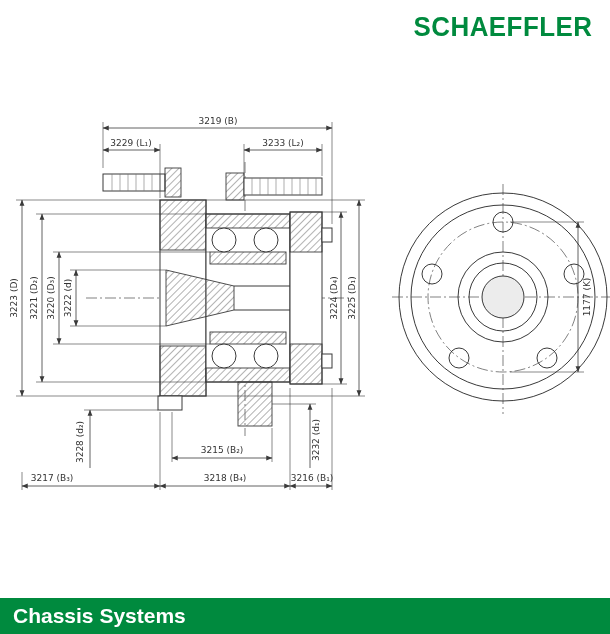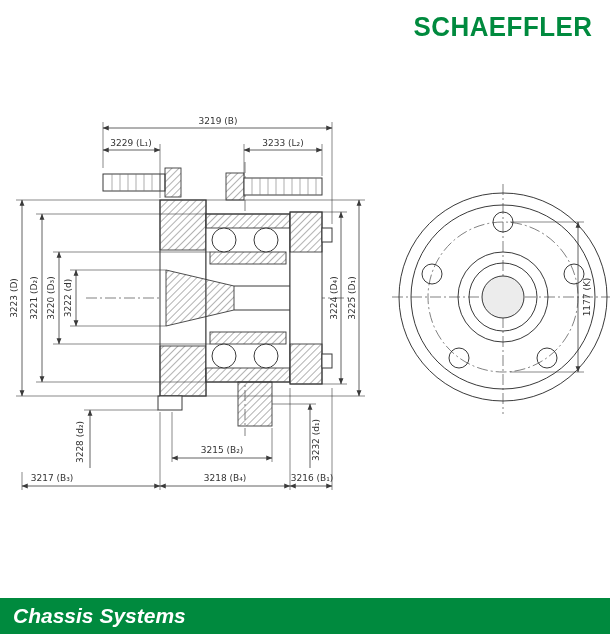--- a/index.html
+++ b/index.html
@@ -9,21 +9,21 @@
   }
   .logo{
     position:absolute;top:12px;right:18px;
     font-weight:bold;font-size:27px;letter-spacing:0.5px;
     color:#008A3E;transform:scaleX(0.96);transform-origin:right center;
   }
   .footer{
     position:absolute;left:0;top:598px;width:610px;height:36px;
     background:#008A3E;color:#ffffff;
     font-weight:bold;font-size:21px;line-height:36px;
-    padding-left:13px;box-sizing:border-box;font-style:italic;
+    padding-left:13px;box-sizing:border-box;
   }
   svg{position:absolute;left:0;top:0;}
   .ln{stroke:#3a3a3a;stroke-width:1;fill:#ffffff;}
   .lnn{stroke:#3a3a3a;stroke-width:1;fill:none;}
   .hat{stroke:#3a3a3a;stroke-width:0.9;fill:url(#hatch);}
   .cl{stroke:#4a4a4a;stroke-width:0.7;fill:none;stroke-dasharray:11 3 2 3;}
   .dim{stroke:#3a3a3a;stroke-width:0.8;fill:none;}
   .ext{stroke:#3a3a3a;stroke-width:0.6;fill:none;}
   .thin{stroke:#777;stroke-width:0.6;fill:none;}
   .lbl{font-family:"DejaVu Sans", sans-serif;font-size:9px;fill:#333;}

